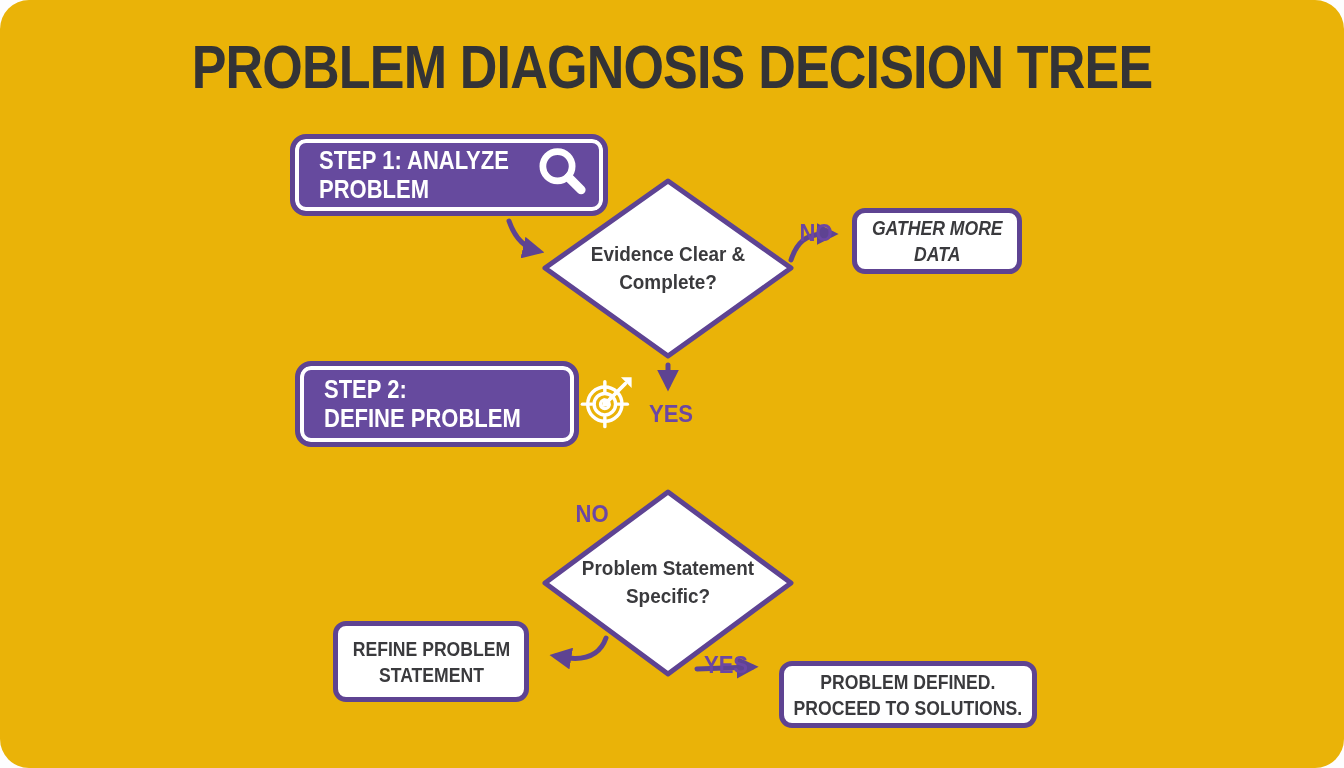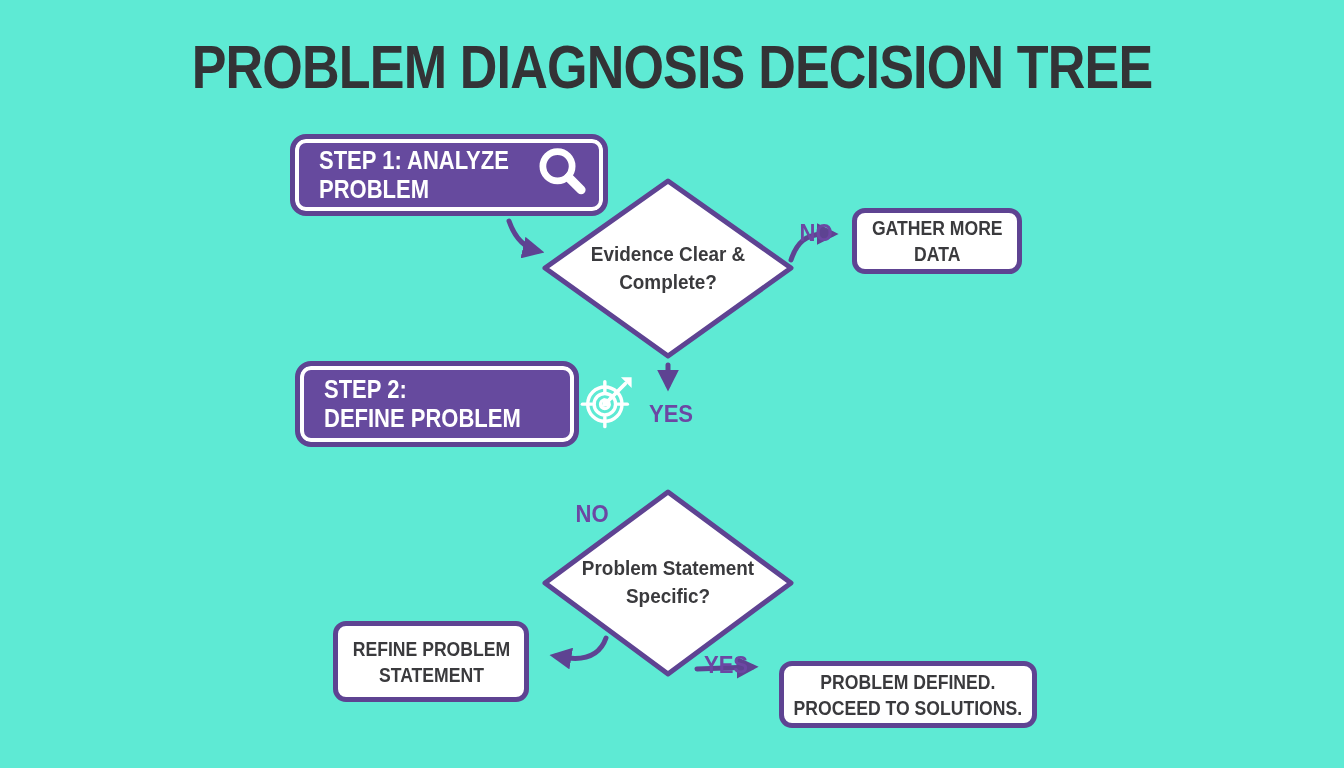--- a/index.html
+++ b/index.html
@@ -1,18 +1,18 @@
 <!DOCTYPE html>
 <html><head>
 <meta charset="utf-8">
 <style>
   * { margin:0; padding:0; box-sizing:border-box; }
   html,body { width:1344px; height:768px; overflow:hidden; }
   body { font-family:"Liberation Sans", sans-serif; background:#fdfdfe; }
-  .canvas { position:relative; width:1344px; height:768px; background:#5eead4; }
+  .canvas { position:relative; width:1344px; height:768px; background:#eab308;border-radius:29px; }
 
   .page-title {
     position:absolute; top:36px; left:0; width:1344px;
     text-align:center; color:#333336; font-weight:700; font-size:62px;
     line-height:1.0; letter-spacing:-1px;
     transform:scaleX(0.84); transform-origin:center;
     white-space:nowrap;
   }
 
   svg.connectors { position:absolute; left:0; top:0; width:1344px; height:768px; }
@@ -32,21 +32,21 @@
   }
   .step-text span { display:block; }
   .step-icon { flex:0 0 auto; }
 
   
   .answer-box {
     position:absolute; background:#ffffff; border:5px solid #5e4392;
     border-radius:13px; display:flex; align-items:center; justify-content:center;
     text-align:center; color:#3a3a3d; font-weight:700; font-size:20px; line-height:1.3;
   }
-  .answer-box.gather  { left:852px; top:208px; width:170px; height:66px; }
+  .answer-box.gather  { left:852px; top:208px; width:170px; height:66px;font-style:italic; }
   .answer-box.refine  { left:333px; top:621px; width:196px; height:81px; }
   .answer-box.proceed { left:779px; top:633px; width:258px; height:67px;margin-top:28px; }
   .answer-text { transform:scaleX(0.88); transform-origin:center; }
   .answer-text span { display:block; white-space:nowrap; }
 
   
   .diamond-text {
     position:absolute; text-align:center; color:#3a3a3d; font-weight:700;
     font-size:21px; line-height:1.35;
     transform:translate(-50%,-50%) scaleX(0.9);

